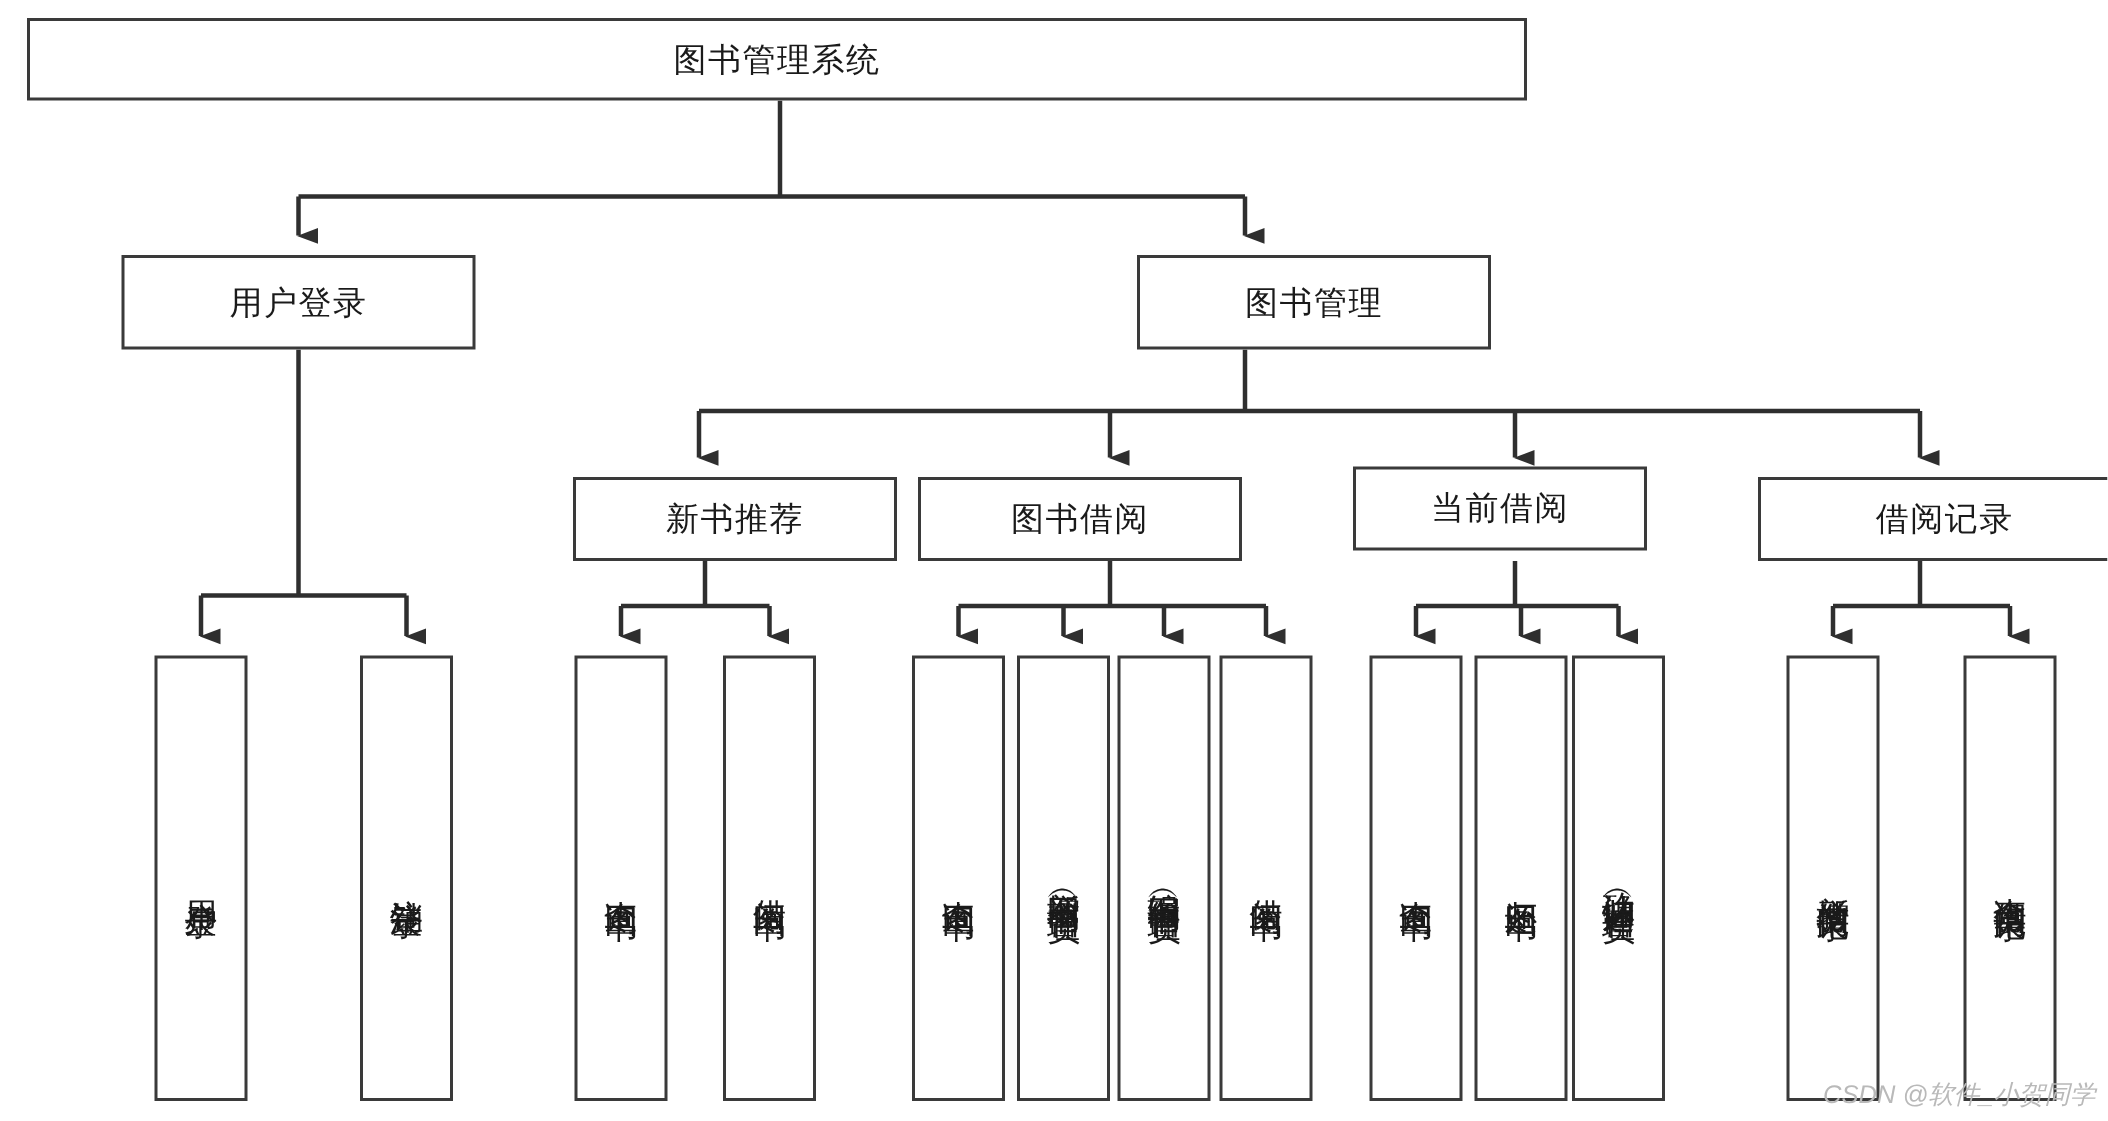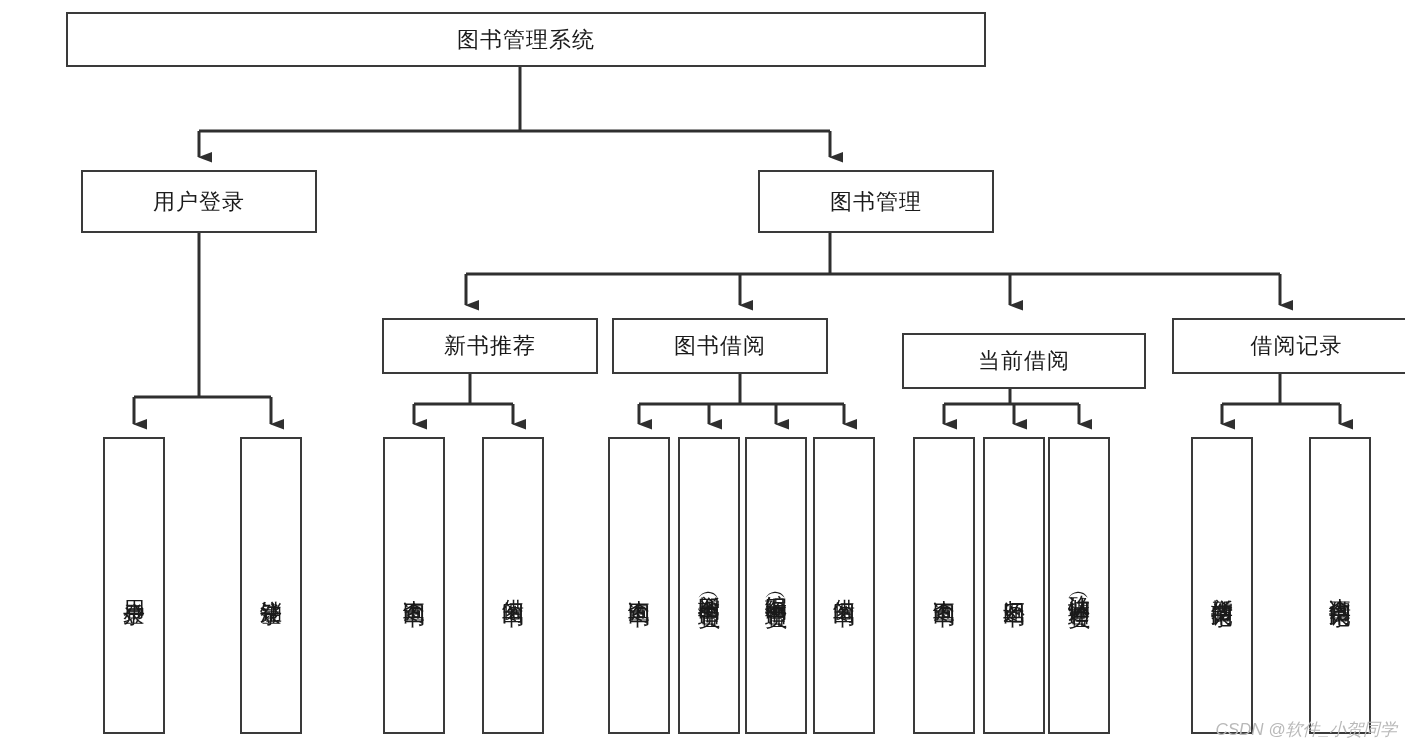--- a/index.html
+++ b/index.html
@@ -112,38 +112,38 @@
       <path d="M 1014 404 L 1014 424" marker-end="url(#arrow)"></path>
       <path d="M 1079 404 L 1079 424" marker-end="url(#arrow)"></path>
 
       <path d="M 1280 374 L 1280 404"></path>
       <path d="M 1222 404 L 1340 404"></path>
       <path d="M 1222 404 L 1222 424" marker-end="url(#arrow)"></path>
       <path d="M 1340 404 L 1340 424" marker-end="url(#arrow)"></path>
     </g>
   </svg>
 
-  <div class="node node-h" style="left:18px; top:12px; width:920px; height:55px;margin-left:48px;">
+  <div class="node node-h" style="left:18px; top:12px; width:1000px; height:55px;">
     <span>图书管理系统</span>
   </div>
 
   <div class="node node-h" style="left:81px; top:170px; width:236px; height:63px;">
     <span>用户登录</span>
   </div>
   <div class="node node-h" style="left:711px; top:170px; width:236px; height:63px;margin-left:47px;">
     <span>图书管理</span>
   </div>
 
   <div class="node node-h" style="left:382px; top:318px; width:216px; height:56px;">
     <span>新书推荐</span>
   </div>
   <div class="node node-h" style="left:612px; top:318px; width:216px; height:56px;text-align:right;">
     <span>图书借阅</span>
   </div>
-  <div class="node node-h" style="left:902px; top:333px; width:244px; height:56px;">
+  <div class="node node-h" style="left:902px; top:311px; width:196px; height:56px;">
     <span>当前借阅</span>
   </div>
   <div class="node node-h" style="left:1172px; top:318px; width:249px; height:56px;">
     <span>借阅记录</span>
   </div>
 
   <div class="node node-v" style="left:103px; top:437px; width:62px; height:297px;">
     <span>用户登录</span>
   </div>
   <div class="node node-v" style="left:240px; top:437px; width:62px; height:297px;">

